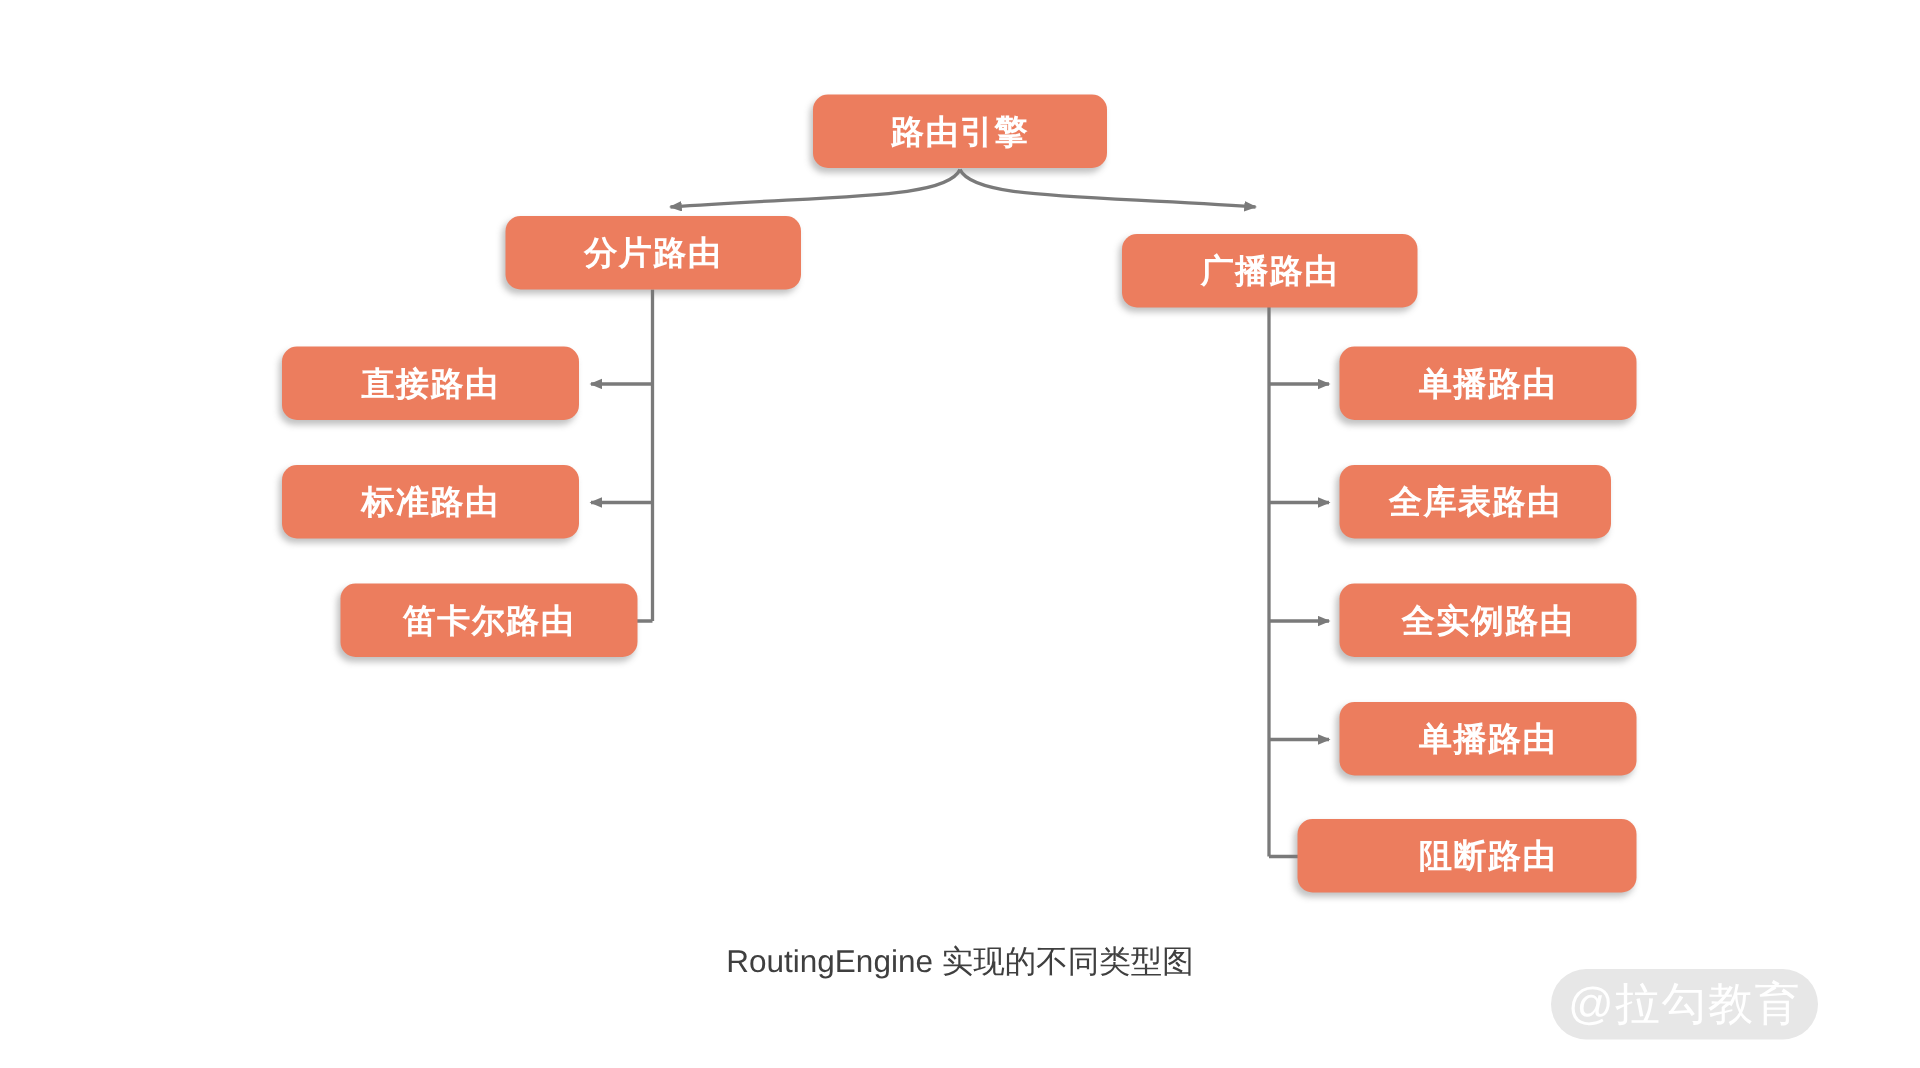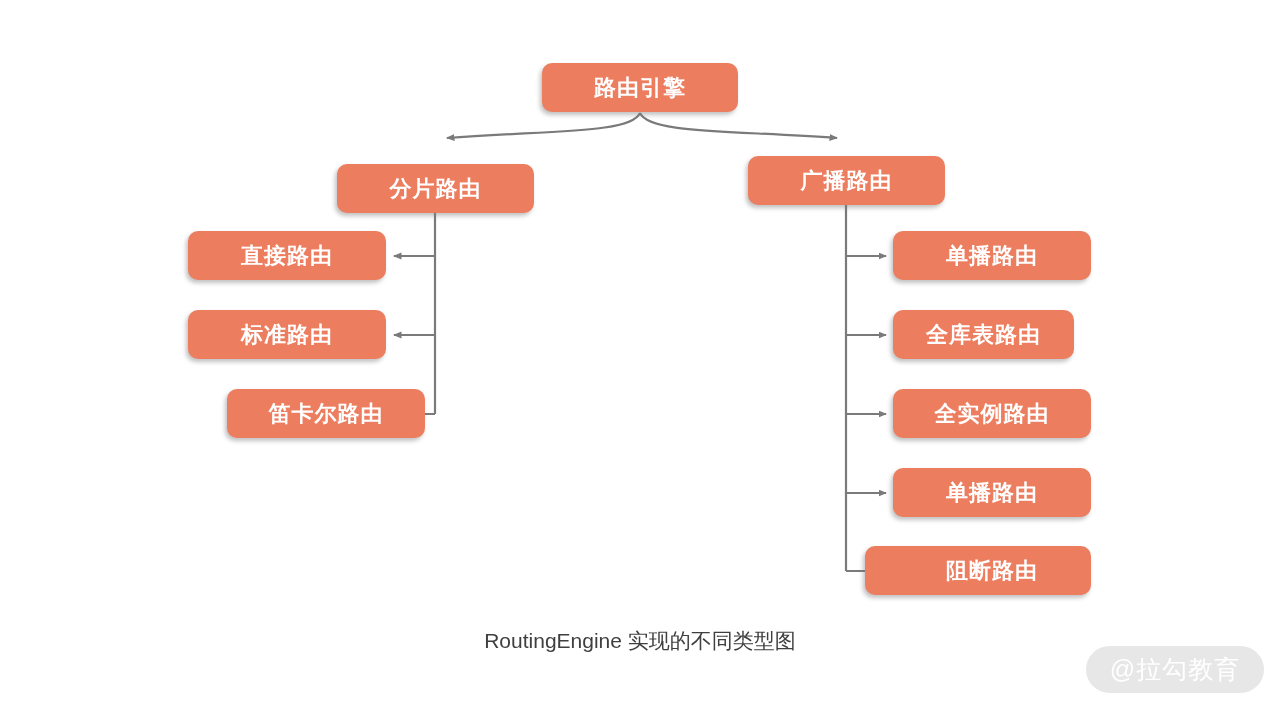--- a/index.html
+++ b/index.html
@@ -35,21 +35,21 @@
     background: var(--node-fill, #EC7D5E);
     color: #ffffff;
     font-size: 22px;
     font-weight: bold;
     letter-spacing: 1px;
     border-radius: 10px;
     box-shadow: -2px 3px 4px rgba(120,120,120,0.45);
     z-index: 2;
   }
   .node.root      { left: 542px; top: 63px;  width: 196px; }
-  .node.sharding  { left: 337px; top: 144px; width: 197px; margin-top: 20px; }
+  .node.sharding  { left: 337px; top: 144px; width: 197px; }
   .node.broadcast { left: 748px; top: 156px; width: 197px; }
   .node.l0 { left: 188px; top: 231px; width: 198px; }
   .node.l1 { left: 188px; top: 310px; width: 198px; }
   .node.l2 { left: 188px; top: 389px; width: 198px; margin-left: 39px; }
   .node.r0 { left: 893px; top: 231px; width: 198px; }
   .node.r1 { left: 893px; top: 310px; width: 181px; }
   .node.r2 { left: 893px; top: 389px; width: 198px; }
   .node.r3 { left: 893px; top: 468px; width: 198px; }
   .node.r4 { left: 865px; top: 546px; width: 198px; padding-left: 28px; }
   .caption {
@@ -57,31 +57,31 @@
     left: 0;
     top: 627px;
     width: 1280px;
     text-align: center;
     font-size: 21px;
     color: var(--caption-text, #3F3F3F);
     z-index: 2;
   }
   .watermark {
     position: absolute;
-    left: 1086px;
+    left: 1034px;
     top: 646px;
     width: 178px;
     height: 47px;
     border-radius: 24px;
     background: var(--watermark-bg, #E7E7E7);
     color: var(--watermark-text, #FFFFFF);
     display: flex;
     align-items: center;
     justify-content: center;
-    font-size: 25px;
+    font-size: 30px;
     letter-spacing: 1px;
     z-index: 2;
   }
 </style>
 </head>
 <body>
 
 <div class="canvas">
 
   <svg class="connectors" viewBox="0 0 1280 712" xmlns="http://www.w3.org/2000/svg">

